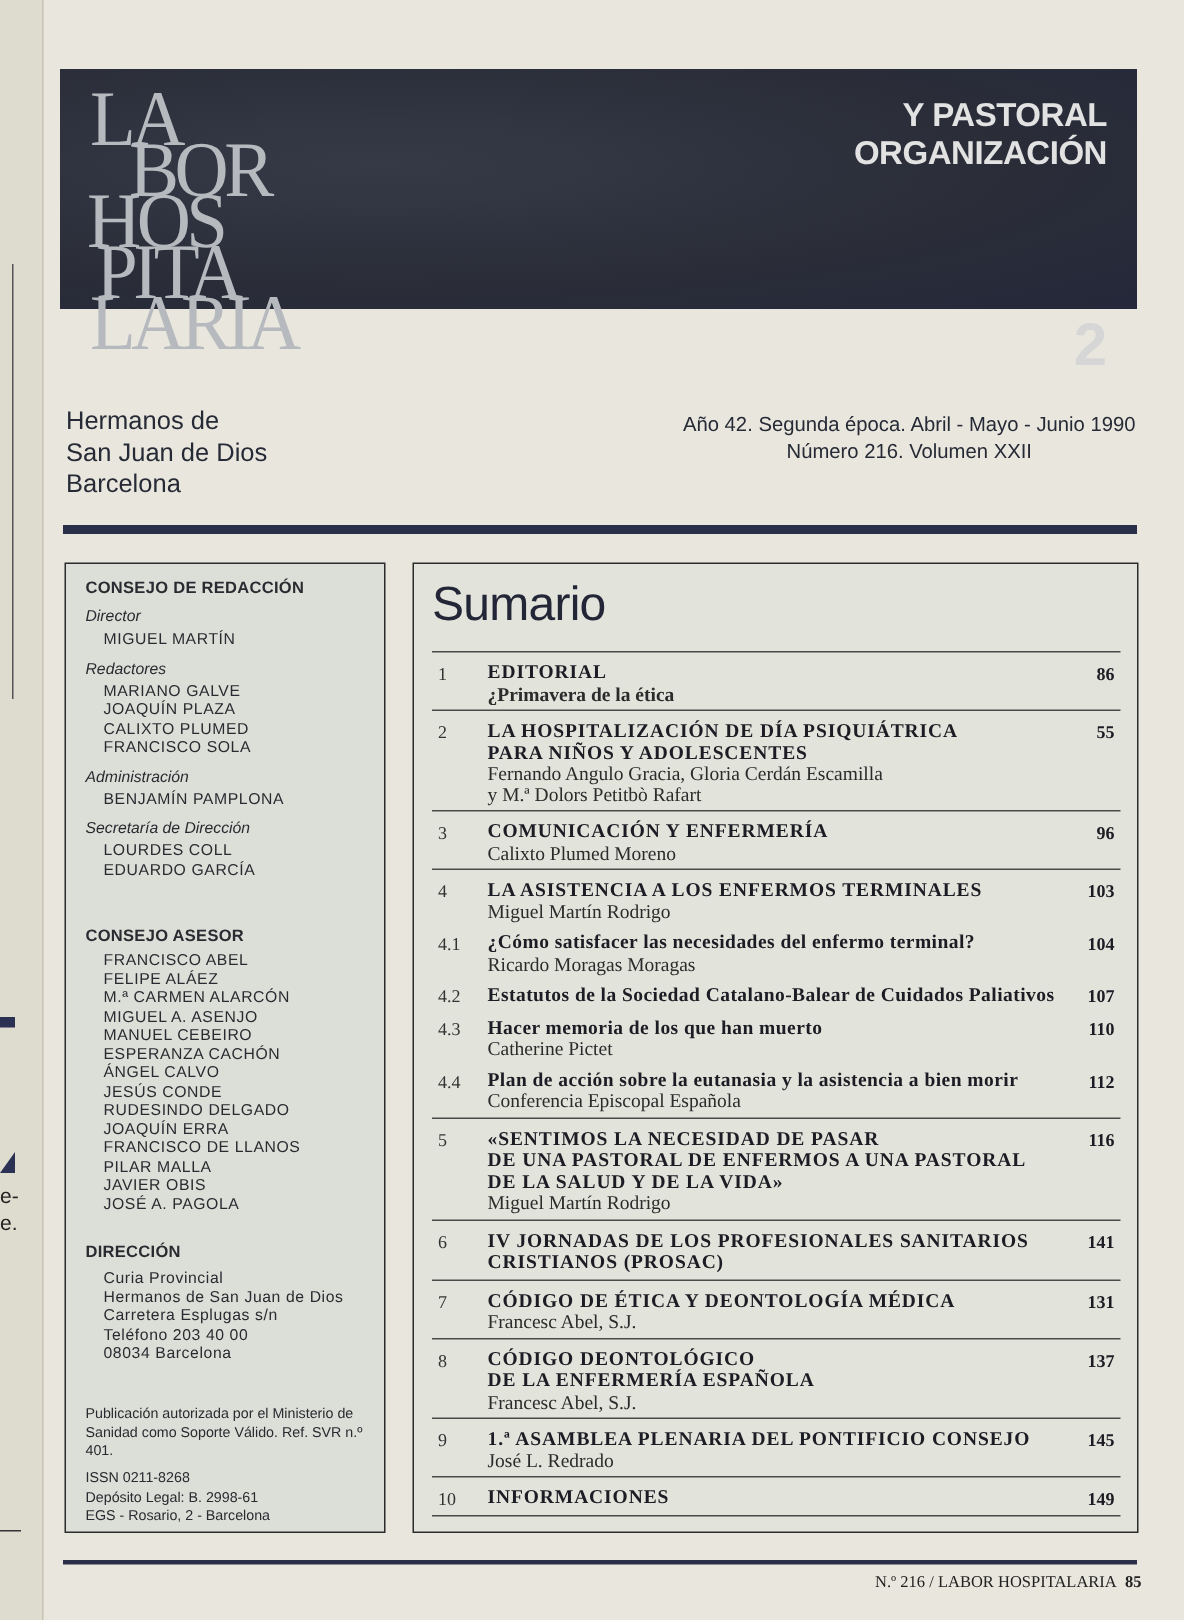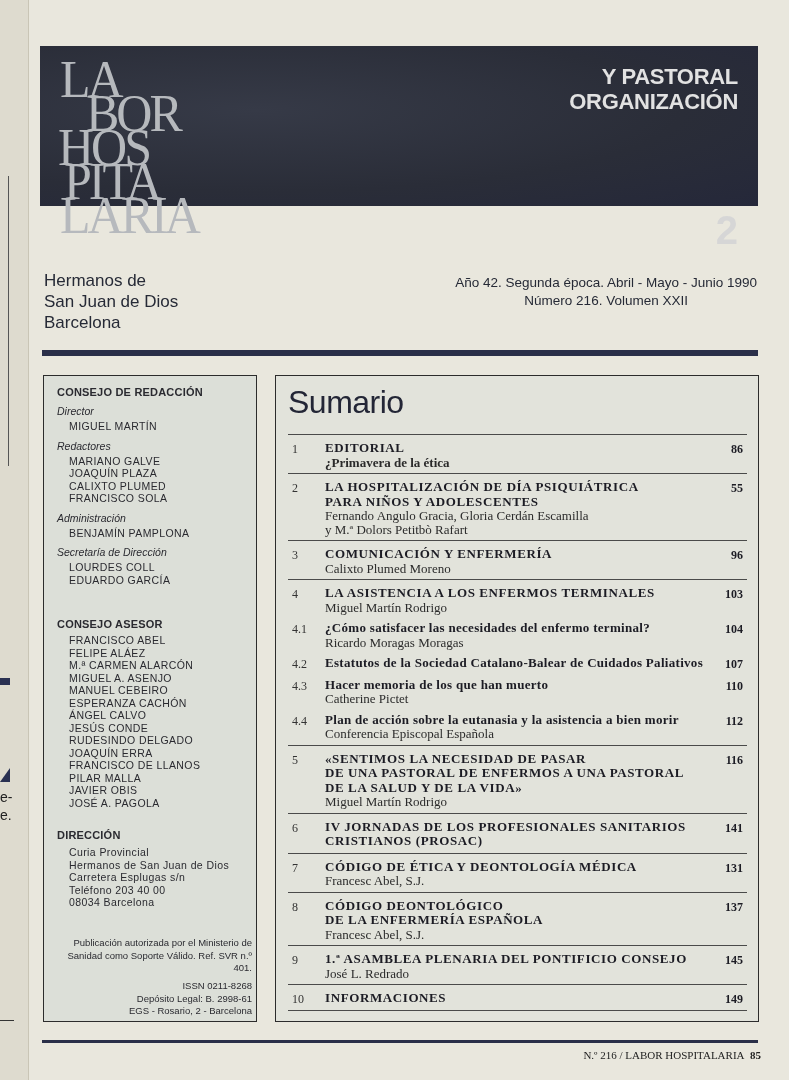--- a/index.html
+++ b/index.html
@@ -59,21 +59,21 @@
     .masthead-box {
       position: absolute; left: 43px; top: 375px; width: 212px; height: 645px;
       border: 1.5px solid #2c2c2c; background: #dcdfd8;
       font-size: 10.5px; color: #2a2a30;
     }
     .masthead-box .sec { position: absolute; left: 13px; }
     .mb-head { font-weight: bold; font-size: 11px; letter-spacing: 0.2px; }
     .mb-role { font-style: italic; font-size: 10.5px; margin-top: 7px; }
     .mb-name { padding-left: 12px; line-height: 12.5px; letter-spacing: 0.4px; }
     .mb-names { margin-top: 3px; }
-    .mb-small { font-size: 9.5px; line-height: 12.5px; width: 195px; text-align: right; }
+    .mb-small { font-size: 9.5px; line-height: 12.5px; width: 195px; }
 
     .sumario-box {
       position: absolute; left: 275px; top: 375px; width: 482px; height: 645px;
       border: 1.5px solid #2c2c2c; background: #e2e3db;
     }
     .sumario-title {
       position: absolute; left: 12px; top: 8px; font-size: 32px; color: #232636; letter-spacing: -0.5px;
     }
     .toc { position: absolute; left: 12px; top: 58px; width: 459px; }
     .toc-row {

